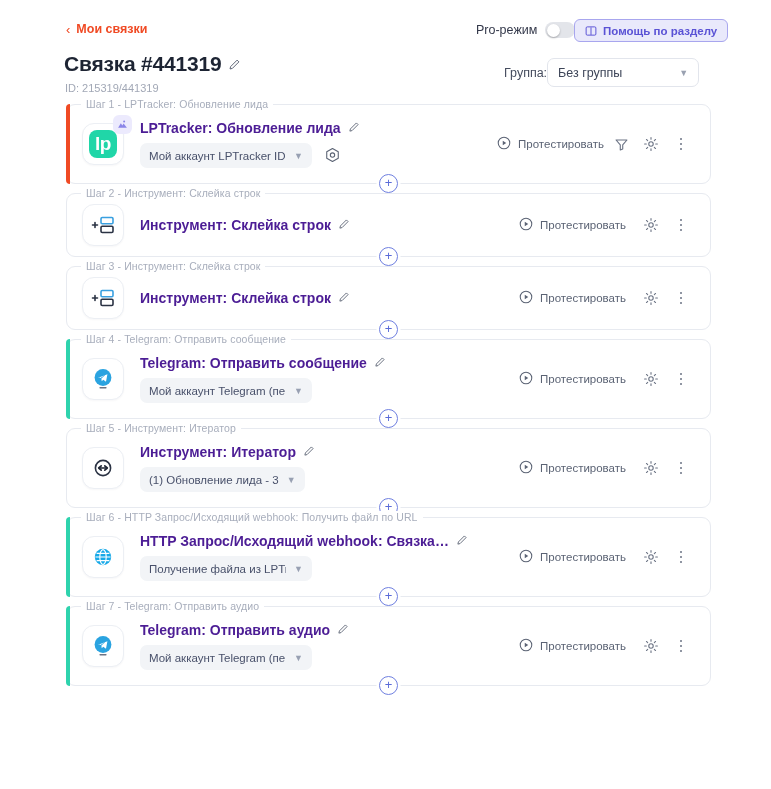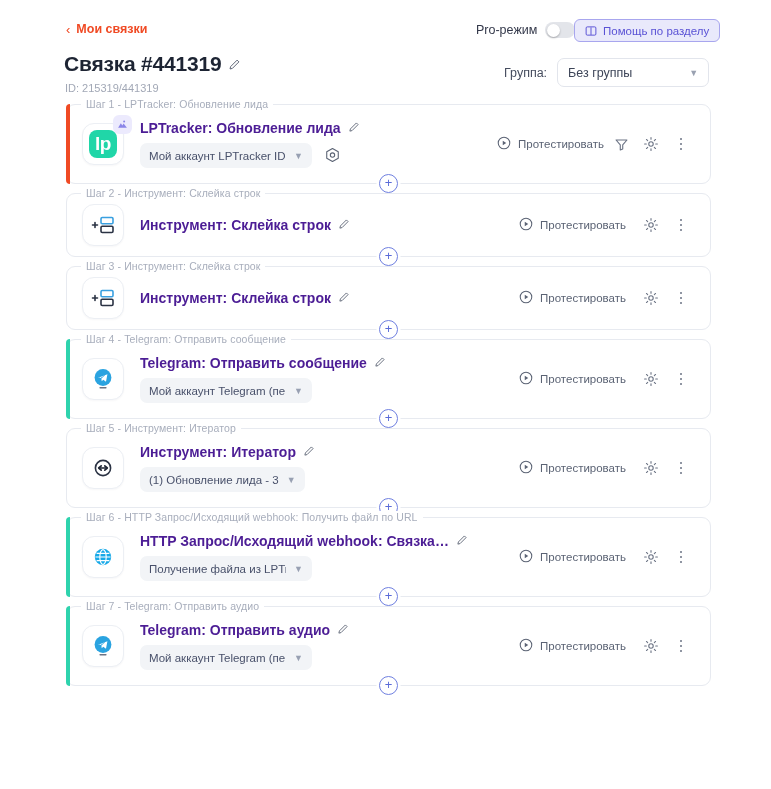--- a/index.html
+++ b/index.html
@@ -39,40 +39,40 @@
     position: absolute; left: 1.5px; top: 1.5px;
     width: 13px; height: 13px; border-radius: 50%;
     background: #ffffff; box-shadow: 0 1px 2px rgba(0,0,0,.28);
   }
 
   .help-btn {
     position: absolute; left: 574px; top: 19px;
     height: 23px; padding: 0 10px;
     display: flex; align-items: center; gap: 6px;
     background: #e9e9fb; border: 1px solid #a8a6ee; border-radius: 6px;
-    color: #5a52d5; font-size: 11.5px; font-weight: 400;
+    color: #5a52d5; font-size: 11.5px; font-weight: 700;
     cursor: pointer; white-space: nowrap; text-align: right;
   }
   .help-btn svg { display: block; }
 
   
   .title-row { position: absolute; left: 0; top: 46px; width: 771px; height: 56px; }
   .page-title {
     position: absolute; left: 64px; top: 6px;
     font-size: 21px; font-weight: 700; color: #1d2433; letter-spacing: -.2px;
     display: flex; align-items: center; gap: 7px; white-space: nowrap;
   }
   .pencil { cursor: pointer; display: inline-block; }
   .page-sub {
     position: absolute; left: 65px; top: 36px;
     font-size: 11px; color: #a2a8b6;
   }
   .group-wrap {
     position: absolute; left: 504px; top: 12px;
-    display: flex; align-items: center; gap: 10px;
+    display: flex; align-items: center; 
   }
   .group-label { font-size: 12.5px; color: #454c5e; white-space: nowrap; }
   .group-select {
     width: 152px; height: 29px; border: 1px solid #e2e5ec; border-radius: 7px;
     background: #fff; display: flex; align-items: center;
     padding: 0 10px; font-size: 12.5px; color: #3d4558; cursor: pointer;
     justify-content: space-between;
   }
   .group-select .cv { color: #9aa1b1; font-size: 9px; }
 

